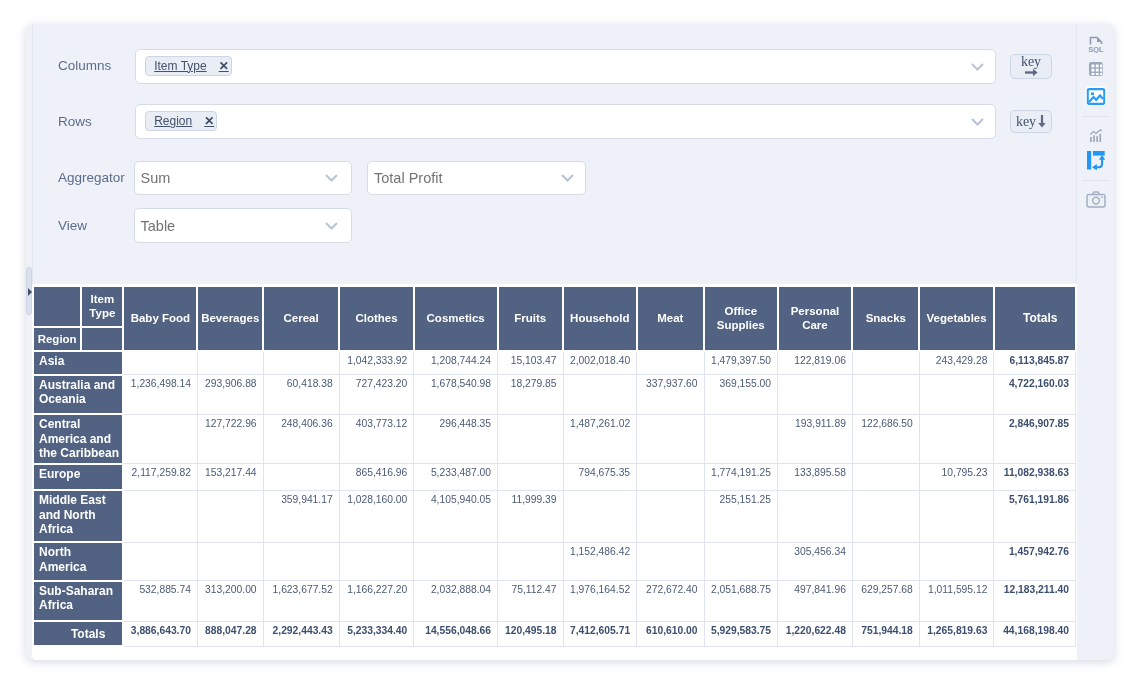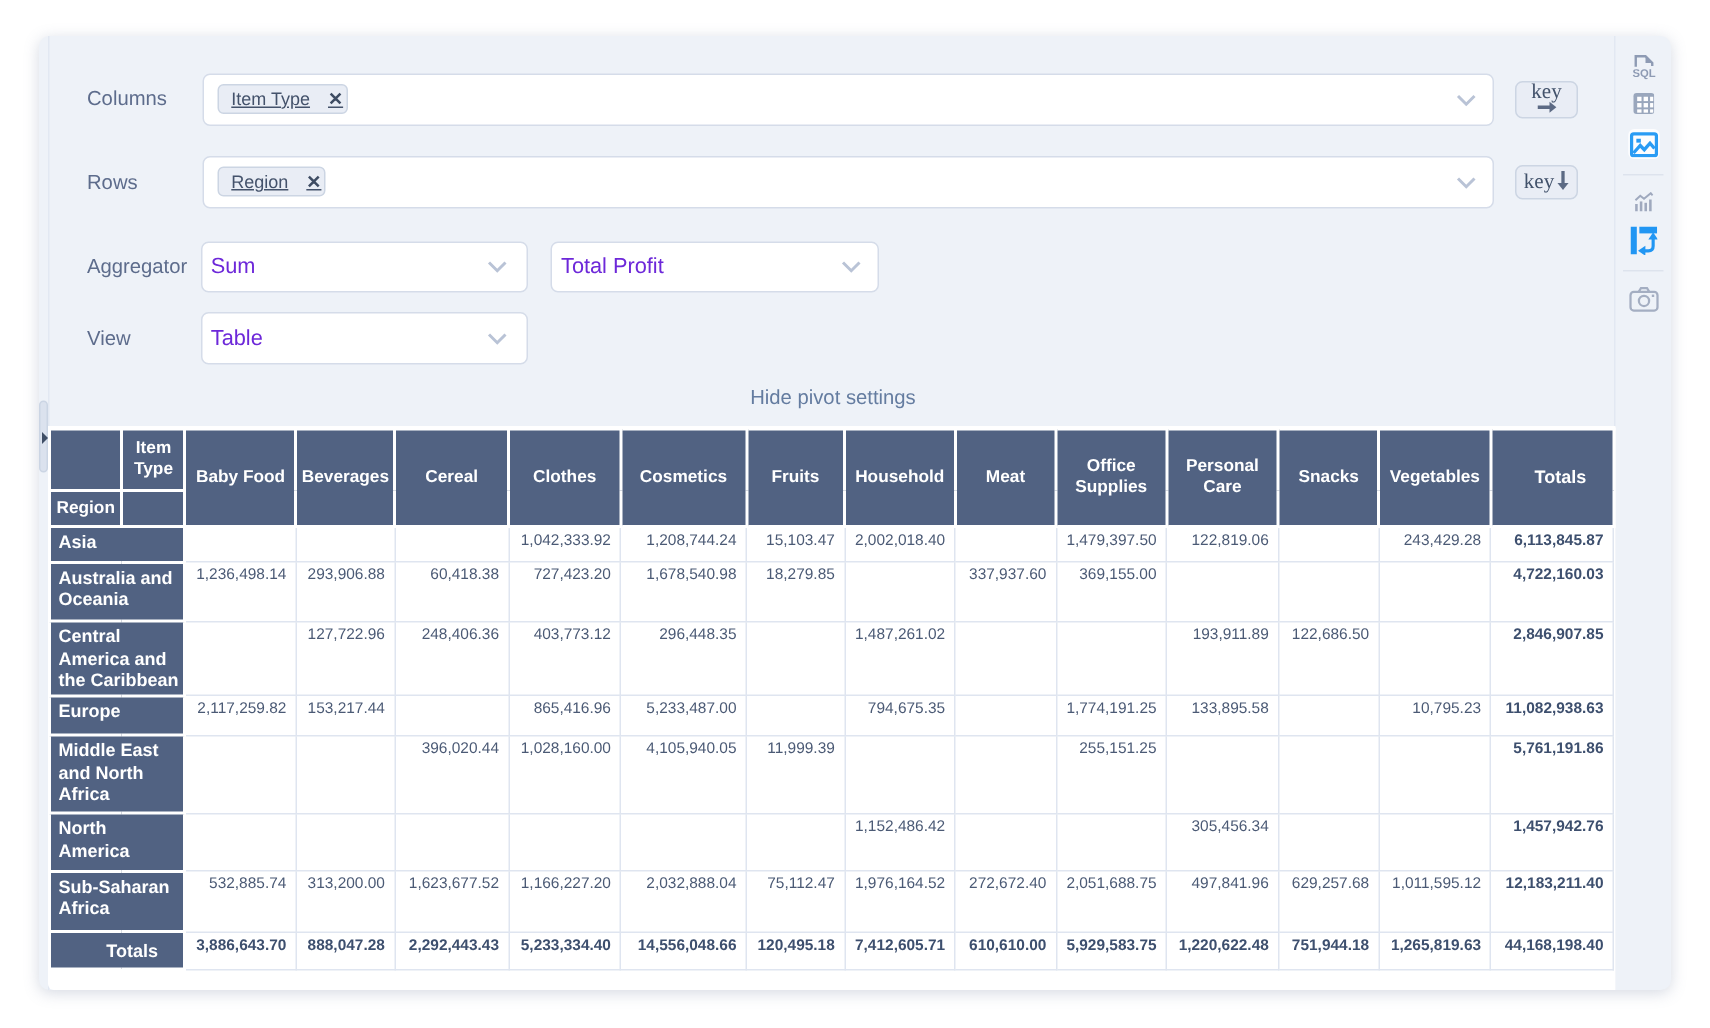--- a/index.html
+++ b/index.html
@@ -35,21 +35,21 @@
 .chev { position:absolute; width:13px; height:8px; }
 .tag {
   position:absolute; background:#e9edf5; border:1px solid #ccd5e3; border-radius:4px;
   font-size:12px; color:#44526b; line-height:18px; height:20px; padding:0 2px 0 8px;text-decoration:underline;
 }
 .tag .x { font-weight:bold; color:#3e4c63; margin-left:12px; font-size:12px; }
 .keybtn {
   position:absolute; left:984px; width:42px; background:#e9edf5; border:1px solid #ccd5e3; border-radius:5px;
   font-family:"Liberation Serif", serif; font-size:14px; color:#42526b; text-align:center;
 }
-.seltext { position:absolute; font-size:14.5px; color:#6d28d9; }
+.seltext { position:absolute; font-size:14.5px; color:#737373; }
 #hideps { position:absolute; left:4.3px; width:1050px; top:232.6px; text-align:center; font-size:13.5px; color:#647ca0; }
 
 #results {
   position:absolute; left:6px; top:259.5px; width:1044.5px; bottom:0; background:#fff;
   border-bottom-left-radius:4px;
 }
 table { border-collapse:collapse; margin:1px 0 0 0; }
 th {
   background:#516282; color:#fff; font-weight:bold; border:2px solid #fff;
   font-size:11.5px; line-height:14.5px; padding:2px 1px; text-align:center;
@@ -166,21 +166,20 @@
       <path d="M1 1 L6.5 6.5 L12 1" stroke="#b9c3d6" stroke-width="2" fill="none"></path>
     </svg>
 
   <div class="lbl" style="top:194px;">View</div>
   <div class="select" style="left:107.5px; top:184px; width:218px; height:34.5px;"></div>
   <div class="seltext" style="left:114.5px; top:193.5px;">Table</div>
   <svg class="chev" style="left:299px; top:197.5px;" viewBox="0 0 13 8">
       <path d="M1 1 L6.5 6.5 L12 1" stroke="#b9c3d6" stroke-width="2" fill="none"></path>
     </svg>
 
-  <div id="hideps">Hide pivot settings</div>
 
   <div id="results">
   <table>
   <tbody>
           <tr style="height:41.5px;">
     <th style="width:48.5px;"></th>
     <th style="width:42.5px;">Item Type</th>
     <th rowspan="2" style="width:74.2px;">Baby Food</th>
     <th rowspan="2" style="width:65.8px;">Beverages</th>
     <th rowspan="2" style="width:76.3px;">Cereal</th>
@@ -260,21 +259,21 @@
             <td>1,774,191.25</td>
             <td>133,895.58</td>
             <td></td>
             <td>10,795.23</td>
             <td class="tot">11,082,938.63</td>
   </tr>
   <tr style="height:52.1px;">
     <th colspan="2" class="rowlbl">Middle East and North Africa</th>
     <td></td>
             <td></td>
-            <td>396,020.44</td>
+            <td>359,941.17</td>
             <td>1,028,160.00</td>
             <td>4,105,940.05</td>
             <td>11,999.39</td>
             <td></td>
             <td></td>
             <td>255,151.25</td>
             <td></td>
             <td></td>
             <td></td>
             <td class="tot">5,761,191.86</td>

